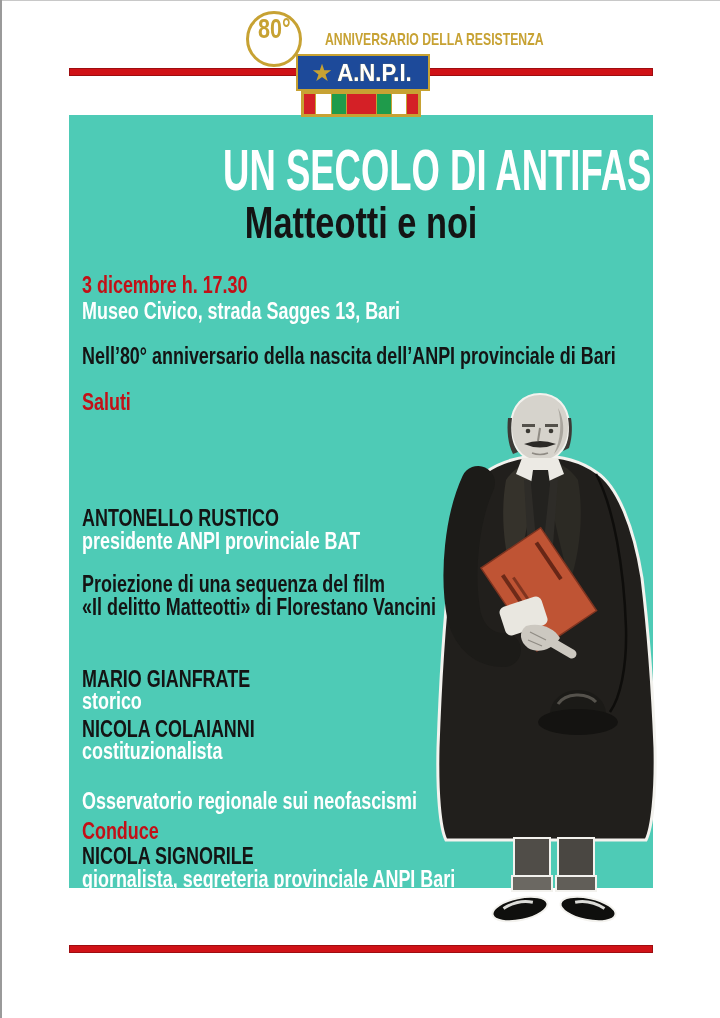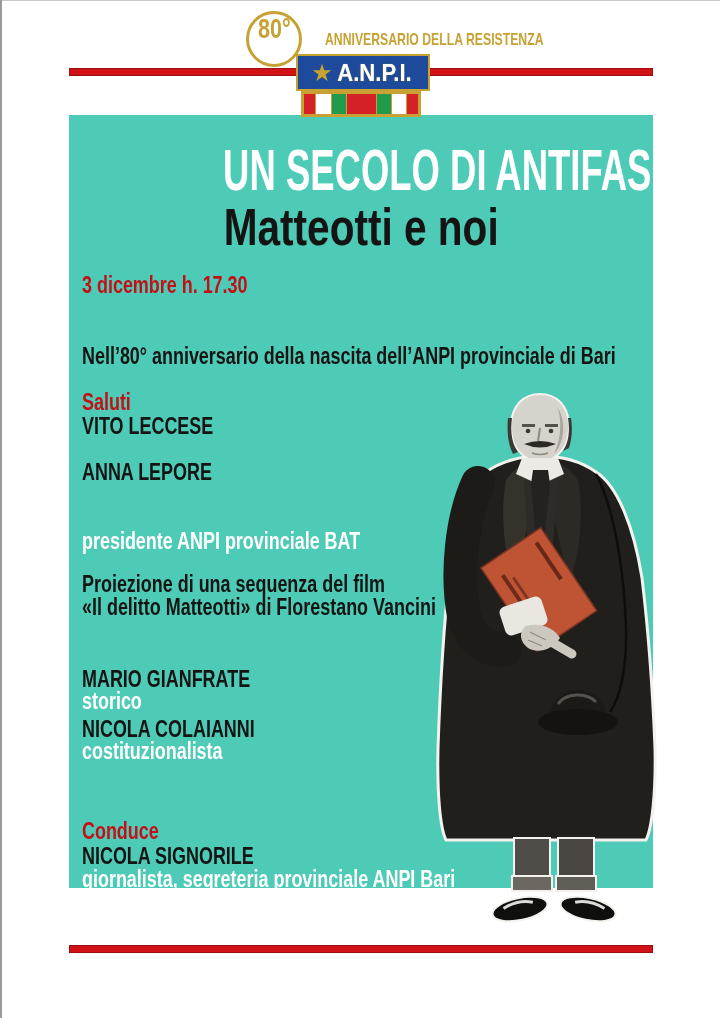--- a/index.html
+++ b/index.html
@@ -33,21 +33,21 @@
     background:var(--gold);display:flex;gap:1px;padding:1px;box-sizing:border-box;z-index:3;}
   .ribbon i{display:block;height:100%;}
   .s-r{background:var(--flag-red);} .s-w{background:#ffffff;} .s-g{background:var(--flag-green);}
 
   .teal-panel{position:absolute;left:69px;top:115px;width:584px;height:773px;background:var(--teal);}
 
   .title-line{position:absolute;left:69px;width:584px;text-align:center;line-height:1;white-space:nowrap;}
   .title-line span{display:inline-block;font-weight:bold;white-space:nowrap;}
   .t1{top:142px;font-size:57px;color:#ffffff;}
   .t1 span{transform:scaleX(.64);}
-  .t2{top:201px;font-size:52px;color:var(--ink);}
+  .t2{top:201px;font-size:44px;color:var(--ink);}
   .t2 span{transform:scaleX(.78);}
 
   .ln{position:absolute;left:82px;white-space:nowrap;font-weight:bold;font-size:23px;line-height:1;}
   .ln span{display:inline-block;transform:scaleX(.78);transform-origin:left center;white-space:nowrap;}
   .c-red span{color:var(--head-red);}
   .c-blk span{color:var(--ink);}
   .c-wht span{color:#ffffff;}
 
   .photo{position:absolute;left:428px;top:388px;width:240px;height:545px;}
 </style>
@@ -84,34 +84,35 @@
   <div class="teal-panel"></div>
 
   <div class="title-line t1">
     <span>UN SECOLO DI ANTIFASCISMO</span>
   </div>
   <div class="title-line t2">
     <span>Matteotti e noi</span>
   </div>
 
   <div class="ln c-red" style="top:274px"><span>3 dicembre h. 17.30</span></div>
+  <div class="ln c-wht" style="top:300px"><span>Museo Civico, strada Sagges 13, Bari</span></div>
   <div class="ln c-blk" style="top:345px"><span>Nell’80° anniversario della nascita dell’ANPI provinciale di Bari</span></div>
 
   <div class="ln c-red" style="top:391px"><span>Saluti</span></div>
-  <div class="ln c-blk" style="top:415px"><span>VITO LECCESE</span></div>
-  <div class="ln c-blk" style="top:461px"><span>ANNA LEPORE</span></div>
+  <div class="ln c-blk" style="top:507px"><span>ANTONELLO RUSTICO</span></div>
   <div class="ln c-wht" style="top:530px"><span>presidente ANPI provinciale BAT</span></div>
 
   <div class="ln c-blk" style="top:596px"><span>«Il delitto Matteotti» di Florestano Vancini</span></div>
   <div class="ln c-blk" style="top:573px"><span>Proiezione di una sequenza del film</span></div>
 
   <div class="ln c-blk" style="top:668px"><span>MARIO GIANFRATE</span></div>
   <div class="ln c-wht" style="top:690px"><span>storico</span></div>
   <div class="ln c-blk" style="top:718px"><span>NICOLA COLAIANNI</span></div>
   <div class="ln c-wht" style="top:740px"><span>costituzionalista</span></div>
+  <div class="ln c-wht" style="top:790px"><span>Osservatorio regionale sui neofascismi</span></div>
 
   <div class="ln c-red" style="top:820px"><span>Conduce</span></div>
   <div class="ln c-blk" style="top:845px"><span>NICOLA SIGNORILE</span></div>
   <div class="ln c-wht" style="top:868px"><span>giornalista, segreteria provinciale ANPI Bari</span></div>
 
   <svg class="photo" viewBox="0 0 240 545">
 
     <g>
       <path d="M58 84 C72 74 92 68 112 68 C134 68 154 74 168 84 C190 98 206 140 214 190
                C221 248 225 310 227 360 C228 405 224 440 218 452 L18 452

